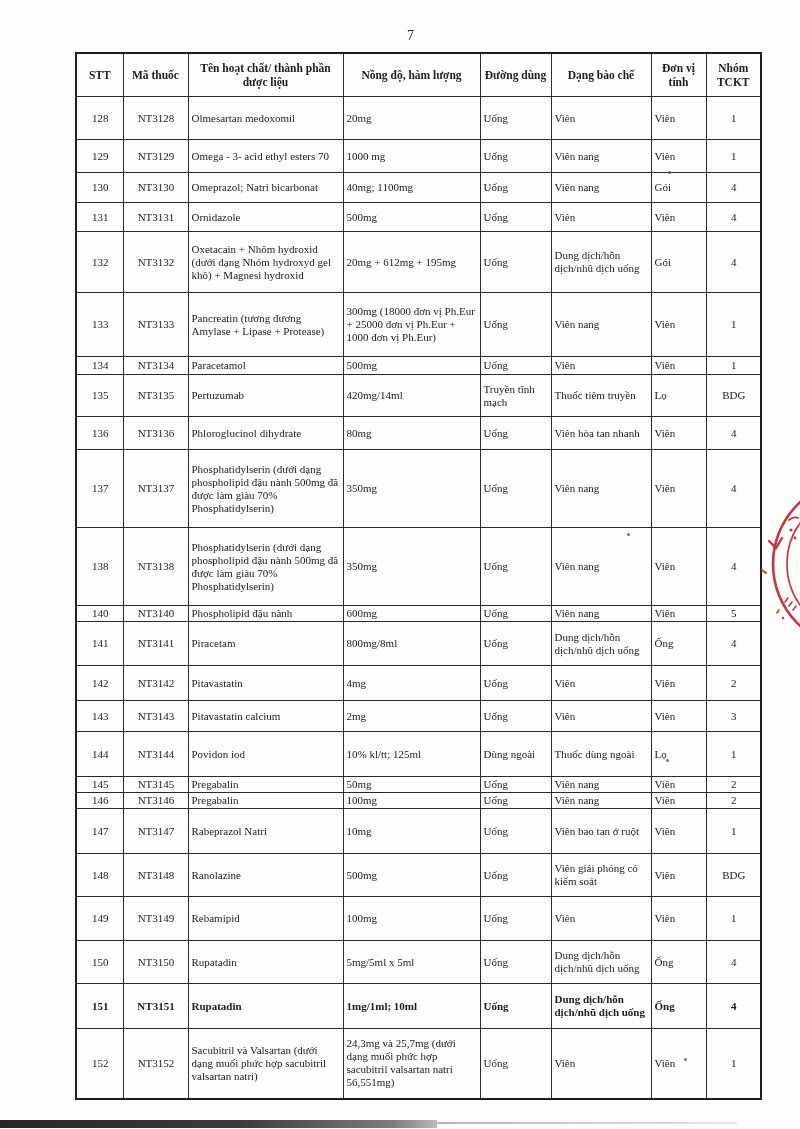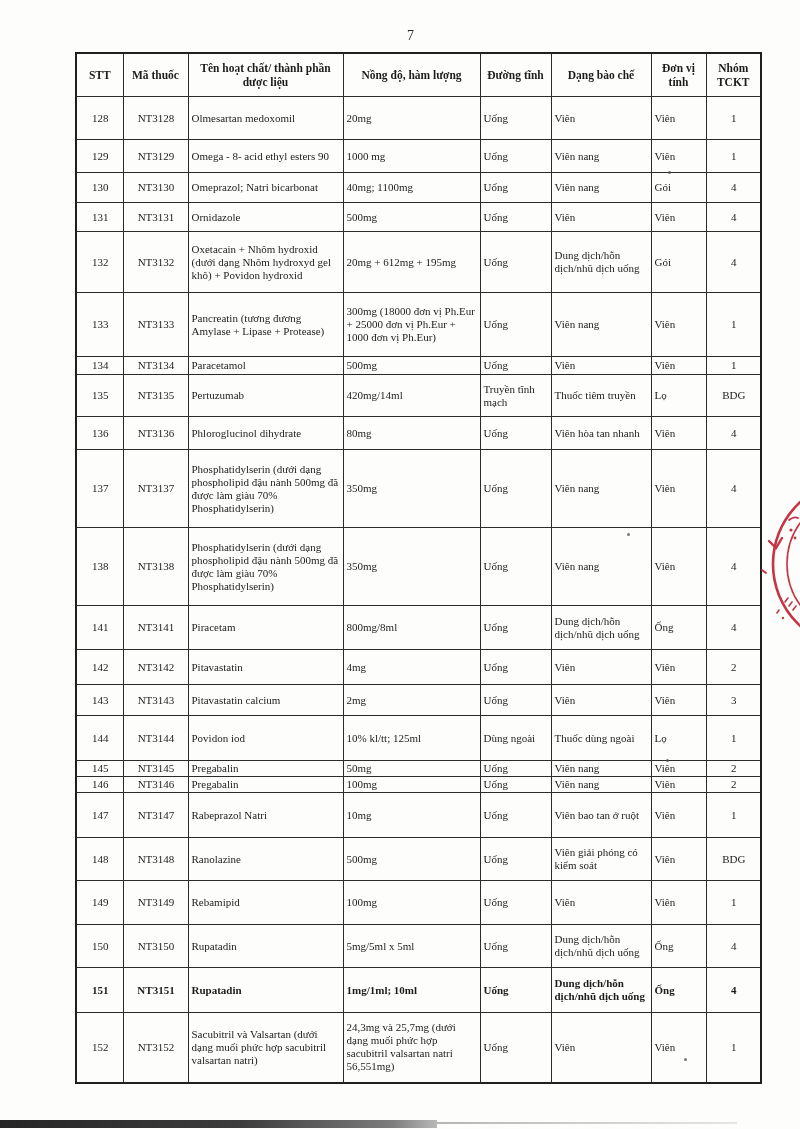--- a/index.html
+++ b/index.html
@@ -114,41 +114,41 @@
       <col style="width:100px">
       <col style="width:55px">
       <col style="width:55px">
     </colgroup>
     <thead>
       <tr>
         <th>STT</th>
         <th>Mã thuốc</th>
         <th>Tên hoạt chất/ thành phần dược liệu</th>
         <th>Nồng độ, hàm lượng</th>
-        <th>Đường tĩnh</th>
+        <th>Đường dùng</th>
         <th>Dạng bào chế</th>
         <th>Đơn vị tính</th>
         <th>Nhóm TCKT</th>
       </tr>
     </thead>
     <tbody>
         <tr style="height: 43px;">
           <td class="col-stt">128</td>
           <td class="col-code">NT3128</td>
           <td class="col-name">Olmesartan medoxomil</td>
           <td class="col-strength">20mg</td>
           <td class="col-route">Uống</td>
           <td class="col-form">Viên</td>
           <td class="col-unit">Viên</td>
           <td class="col-group">1</td>
         </tr>
         <tr style="height: 33px; margin-left: 36px;">
           <td class="col-stt">129</td>
           <td class="col-code">NT3129</td>
-          <td class="col-name">Omega - 8- acid ethyl esters 90</td>
+          <td class="col-name">Omega - 3- acid ethyl esters 70</td>
           <td class="col-strength">1000 mg</td>
           <td class="col-route">Uống</td>
           <td class="col-form">Viên nang</td>
           <td class="col-unit">Viên</td>
           <td class="col-group">1</td>
         </tr>
         <tr style="height: 30px;">
           <td class="col-stt">130</td>
           <td class="col-code">NT3130</td>
           <td class="col-name">Omeprazol; Natri bicarbonat</td>
@@ -164,21 +164,21 @@
           <td class="col-name">Ornidazole</td>
           <td class="col-strength">500mg</td>
           <td class="col-route">Uống</td>
           <td class="col-form">Viên</td>
           <td class="col-unit">Viên</td>
           <td class="col-group">4</td>
         </tr>
         <tr style="height: 61px;">
           <td class="col-stt">132</td>
           <td class="col-code">NT3132</td>
-          <td class="col-name">Oxetacain + Nhôm hydroxid (dưới dạng Nhôm hydroxyd gel khô) + Povidon hydroxid</td>
+          <td class="col-name">Oxetacain + Nhôm hydroxid (dưới dạng Nhóm hydroxyd gel khô) + Magnesi hydroxid</td>
           <td class="col-strength">20mg + 612mg + 195mg</td>
           <td class="col-route">Uống</td>
           <td class="col-form">Dung dịch/hỗn dịch/nhũ dịch uống</td>
           <td class="col-unit">Gói</td>
           <td class="col-group">4</td>
         </tr>
         <tr style="height: 64px;">
           <td class="col-stt">133</td>
           <td class="col-code">NT3133</td>
           <td class="col-name">Pancreatin (tương đương Amylase + Lipase + Protease)</td>
@@ -230,20 +230,30 @@
         </tr>
         <tr style="height: 78px;">
           <td class="col-stt">138</td>
           <td class="col-code">NT3138</td>
           <td class="col-name">Phosphatidylserin (dưới dạng phospholipid đậu nành 500mg đã được làm giàu 70% Phosphatidylserin)</td>
           <td class="col-strength">350mg</td>
           <td class="col-route">Uống</td>
           <td class="col-form">Viên nang</td>
           <td class="col-unit">Viên</td>
           <td class="col-group">4</td>
+        </tr>
+        <tr style="height: 15px;">
+          <td class="col-stt">140</td>
+          <td class="col-code">NT3140</td>
+          <td class="col-name">Phospholipid đậu nành</td>
+          <td class="col-strength">600mg</td>
+          <td class="col-route">Uống</td>
+          <td class="col-form">Viên nang</td>
+          <td class="col-unit">Viên</td>
+          <td class="col-group">5</td>
         </tr>
         <tr style="height: 44px;">
           <td class="col-stt">141</td>
           <td class="col-code">NT3141</td>
           <td class="col-name">Piracetam</td>
           <td class="col-strength">800mg/8ml</td>
           <td class="col-route">Uống</td>
           <td class="col-form">Dung dịch/hỗn dịch/nhũ dịch uống</td>
           <td class="col-unit">Ống</td>
           <td class="col-group">4</td>

